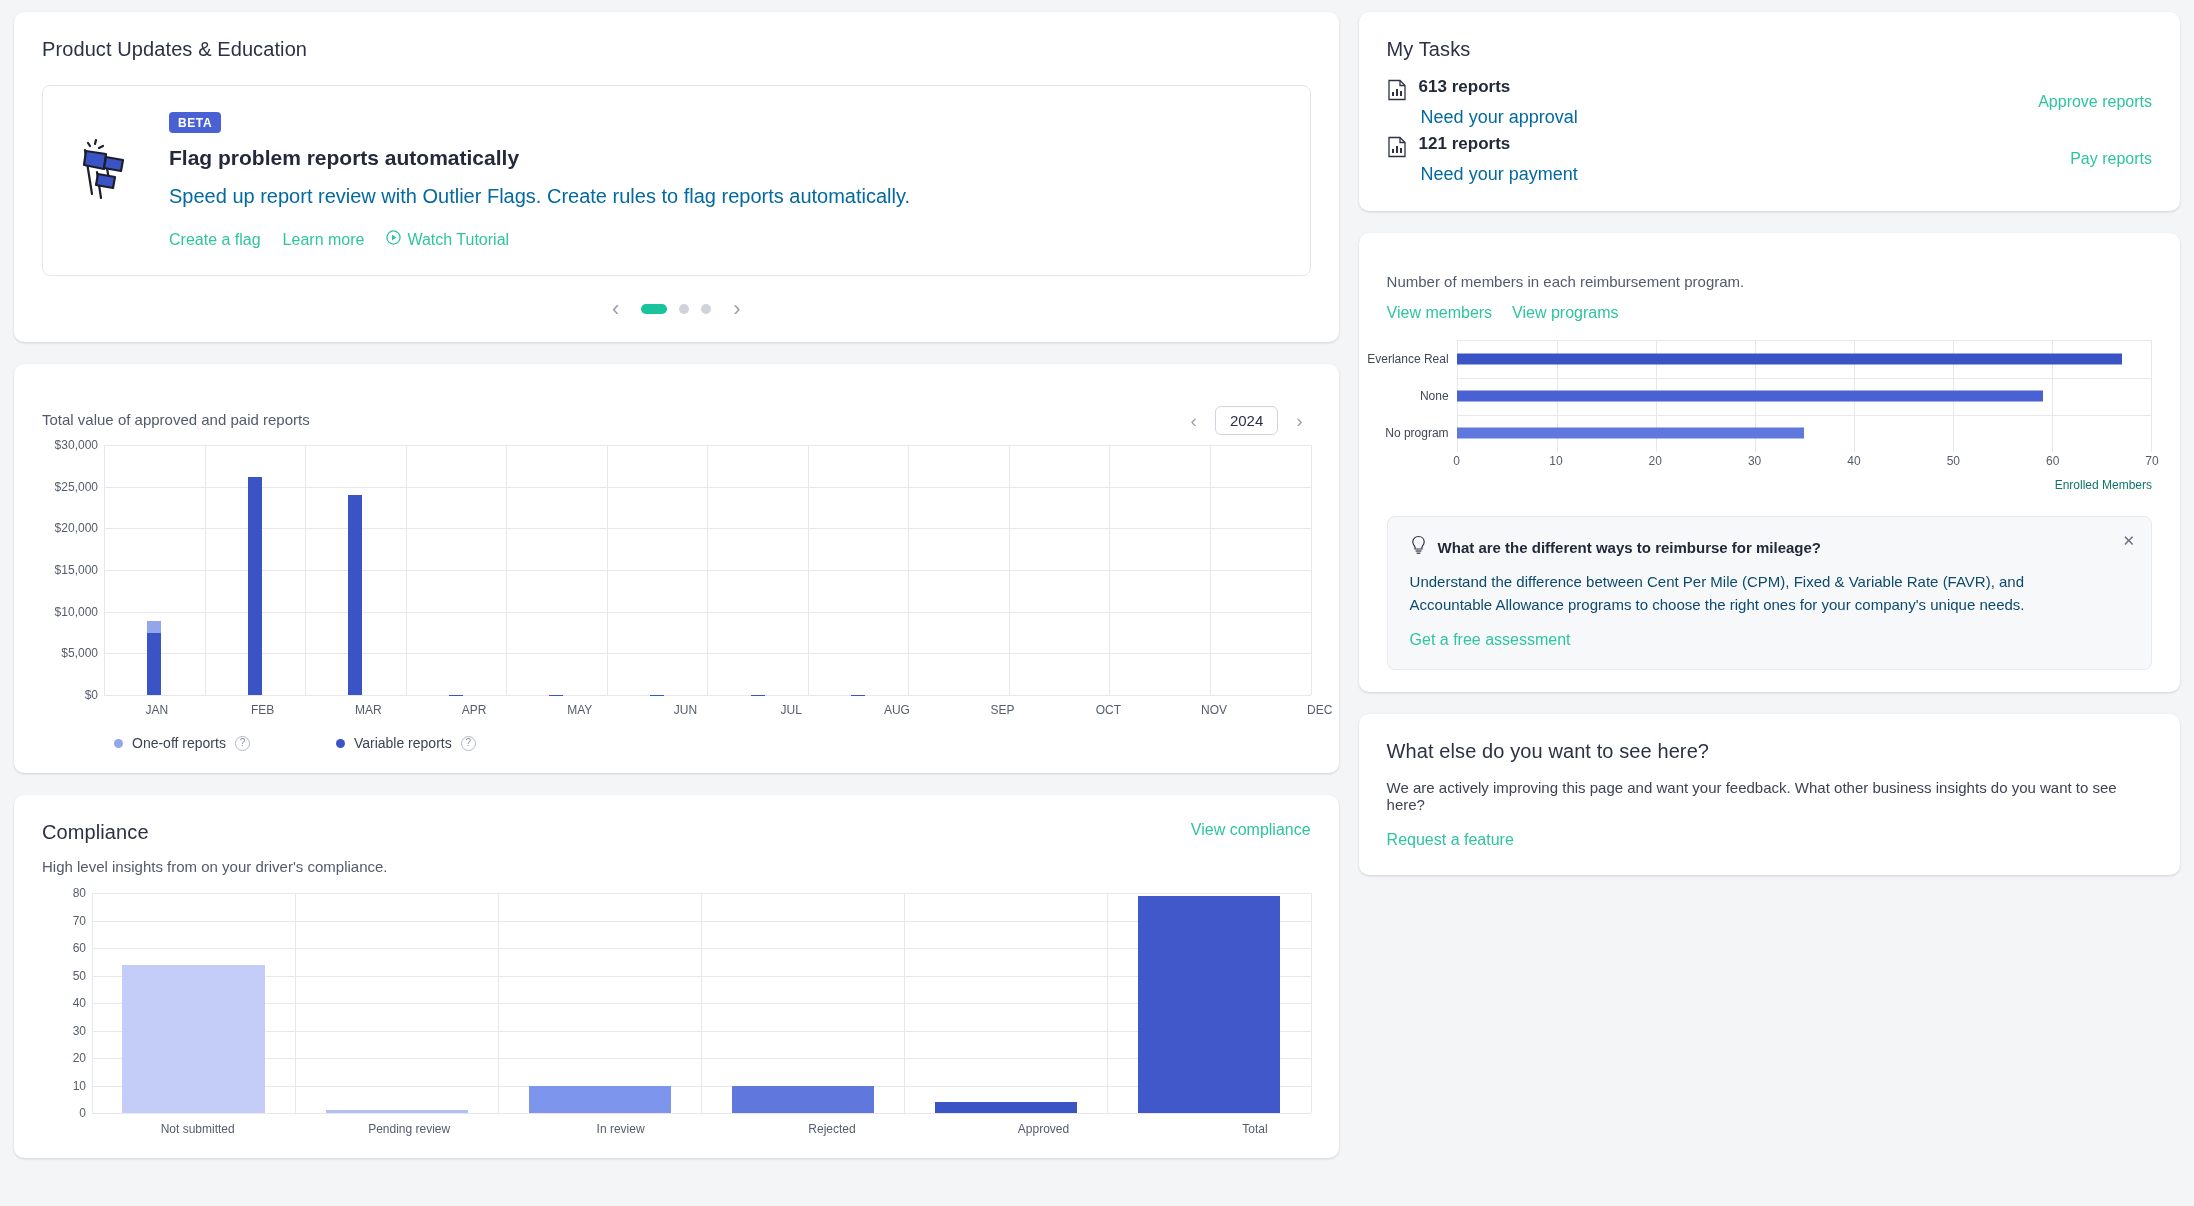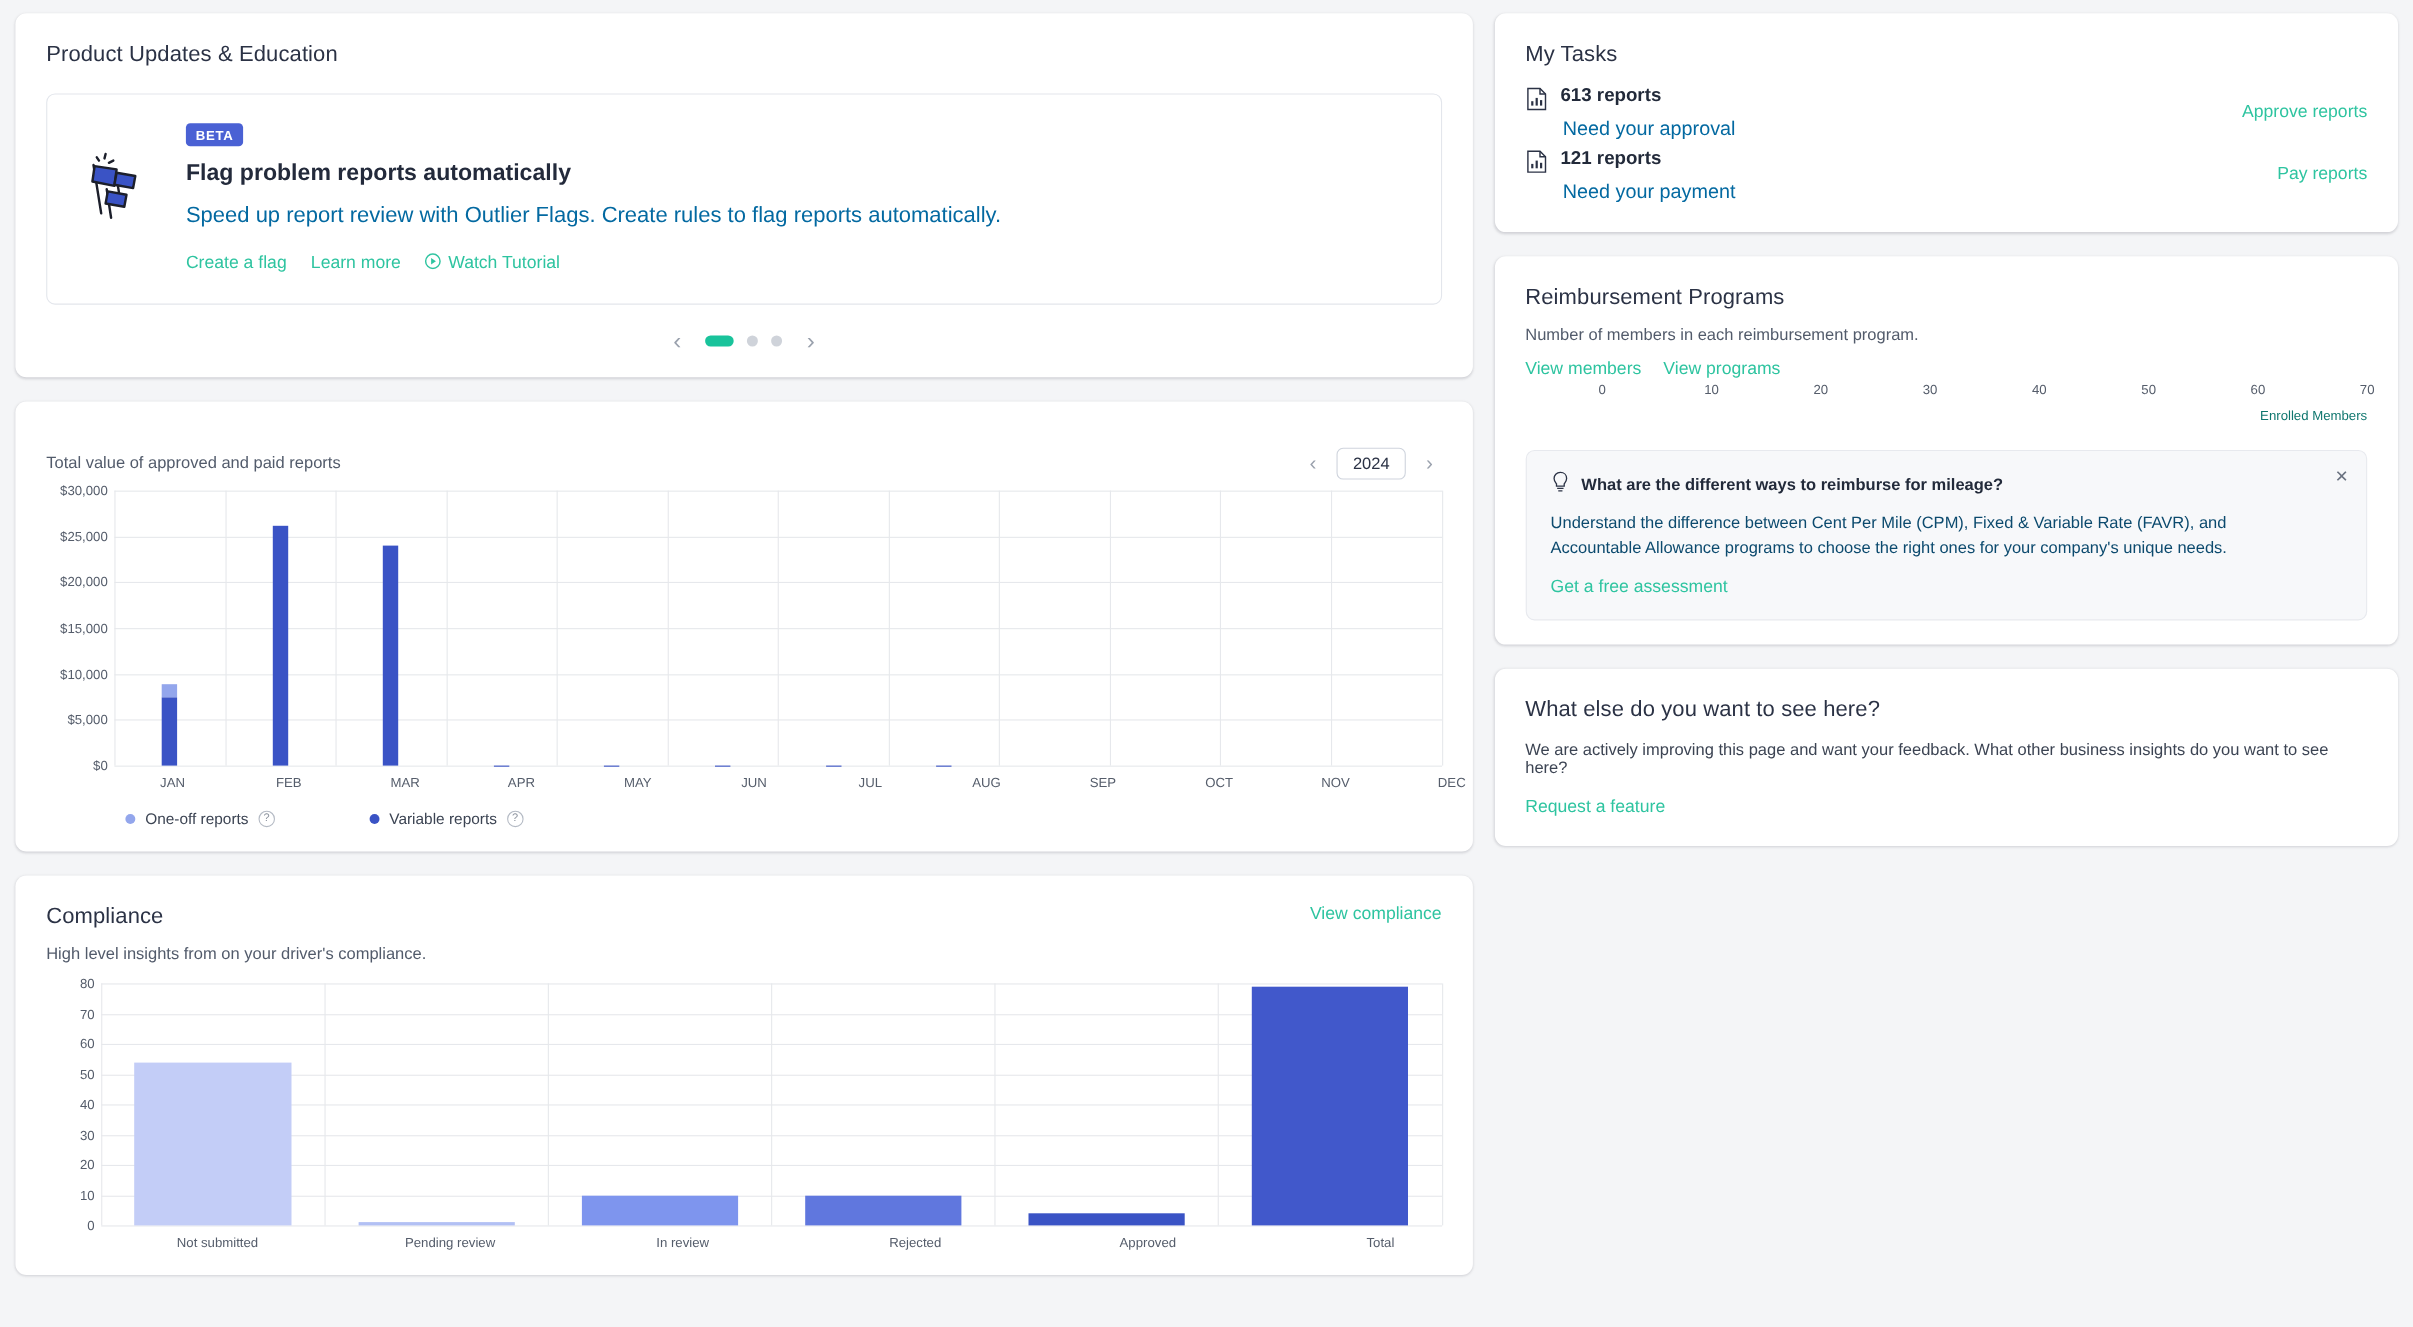--- a/index.html
+++ b/index.html
@@ -430,27 +430,49 @@
             </span>
             <span class="task-txt-main">121 reports</span>
           </div>
           <div class="task-sub">Need your payment</div>
         </div>
         <span class="link" style="margin-top:16px">Pay reports</span>
       </div>
     </div>
 
     <div class="card chart-card">
-      <div class="card-title">Reimbursement Programs</div>
       <div class="card-sub">Number of members in each reimbursement program.</div>
       <div style="margin-top:14px;display:flex;gap:20px;">
         <span class="link">View members</span>
         <span class="link">View programs</span>
       </div>
 
+      <div class="hplot" id="rp-plot" style="height:112px">
+        <div class="hcatlabels" id="rp-cats">
+            <div class="hcat" style="top: 16.6667%;">Everlance Real</div>
+            <div class="hcat" style="top: 50%;">None</div>
+            <div class="hcat" style="top: 83.3333%;">No program</div>
+          </div>
+        <div class="hgrid" id="rp-grid">
+            <div class="hline" style="top: 33.3333%;"></div>
+            <div class="hline" style="top: 66.6667%;"></div>
+            <div class="vline" style="left: 14.2857%;"></div>
+            <div class="vline" style="left: 28.5714%;"></div>
+            <div class="vline" style="left: 42.8571%;"></div>
+            <div class="vline" style="left: 57.1429%;"></div>
+            <div class="vline" style="left: 71.4286%;"></div>
+            <div class="vline" style="left: 85.7143%;"></div>
+            <div class="vline" style="left: 100%;"></div>
+          </div>
+        <div class="hbars" id="rp-bars">
+            <div class="hbar" style="top: 16.6667%; width: 95.7143%; background: rgb(58, 83, 197);"></div>
+            <div class="hbar" style="top: 50%; width: 84.2857%; background: rgb(74, 97, 212);"></div>
+            <div class="hbar" style="top: 83.3333%; width: 50%; background: rgb(96, 119, 222);"></div>
+          </div>
+      </div>
       <div style="position:relative;height:18px">
         <div class="hxlabels" id="rp-xlabels" style="position:absolute;left:70px;right:0;height:18px">
             <div class="hxlab" style="left: 0%; top: 2px;">0</div>
             <div class="hxlab" style="left: 14.2857%; top: 2px;">10</div>
             <div class="hxlab" style="left: 28.5714%; top: 2px;">20</div>
             <div class="hxlab" style="left: 42.8571%; top: 2px;">30</div>
             <div class="hxlab" style="left: 57.1429%; top: 2px;">40</div>
             <div class="hxlab" style="left: 71.4286%; top: 2px;">50</div>
             <div class="hxlab" style="left: 85.7143%; top: 2px;">60</div>
             <div class="hxlab" style="left: 100%; top: 2px;">70</div>

